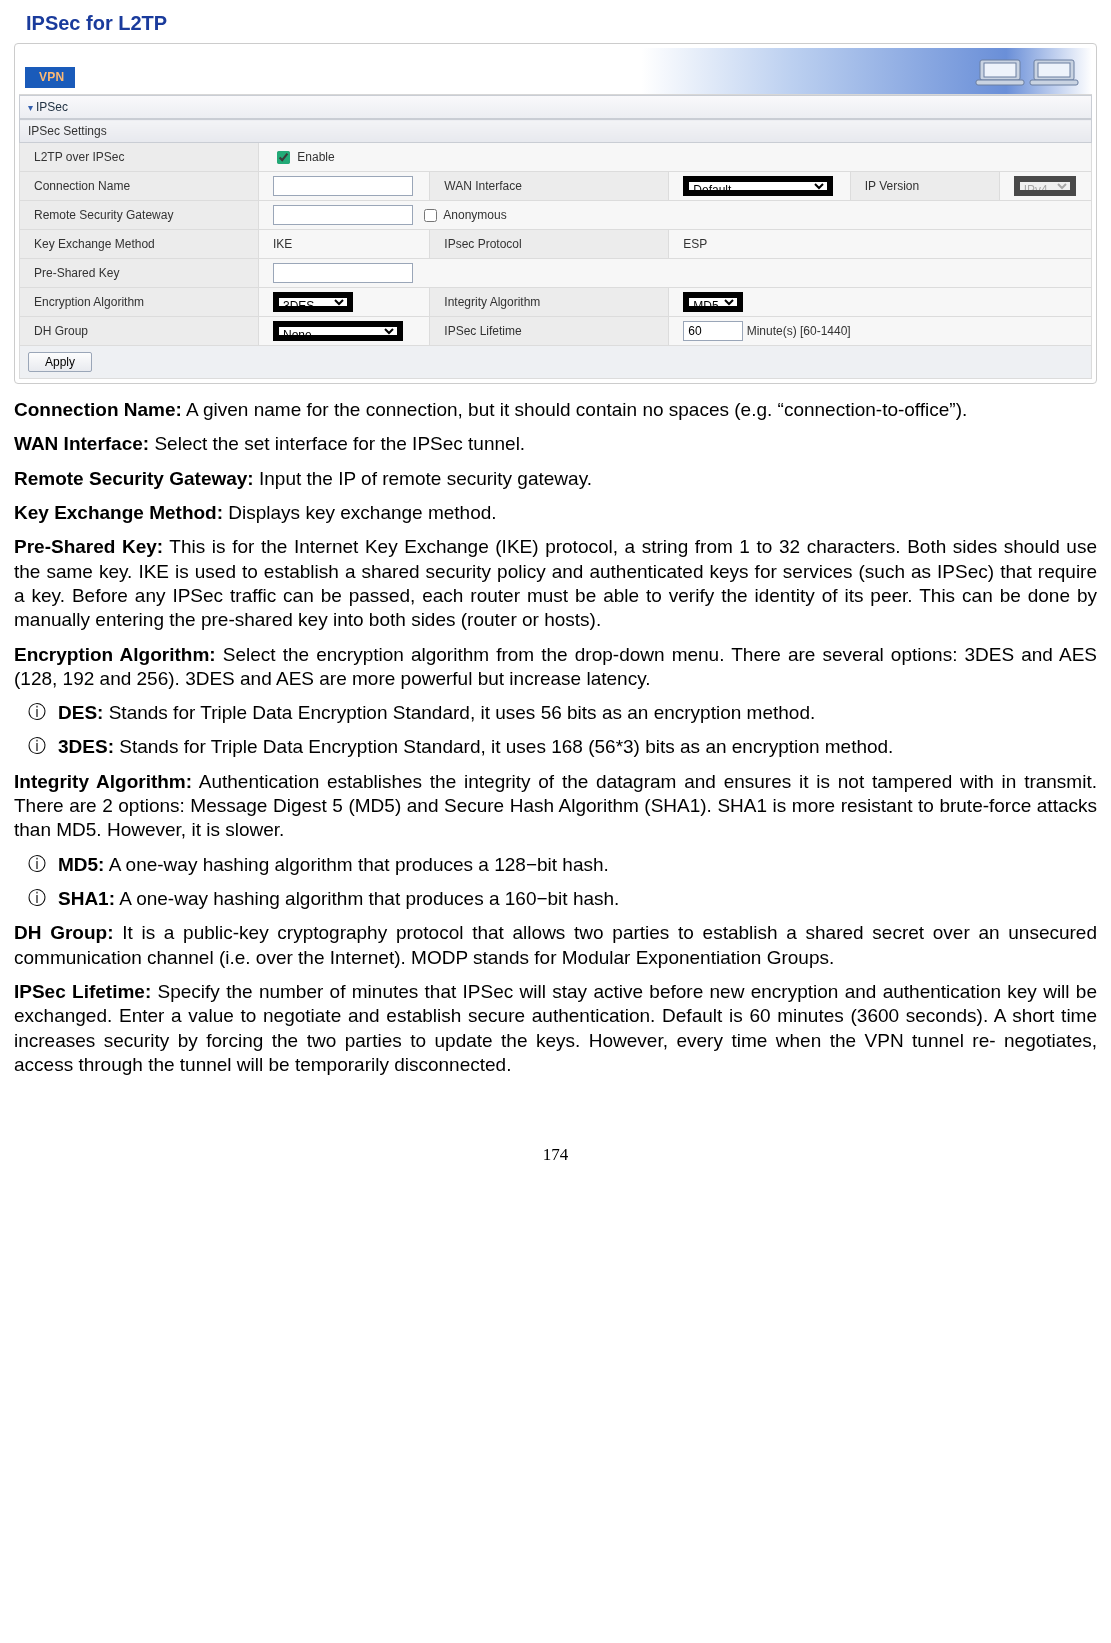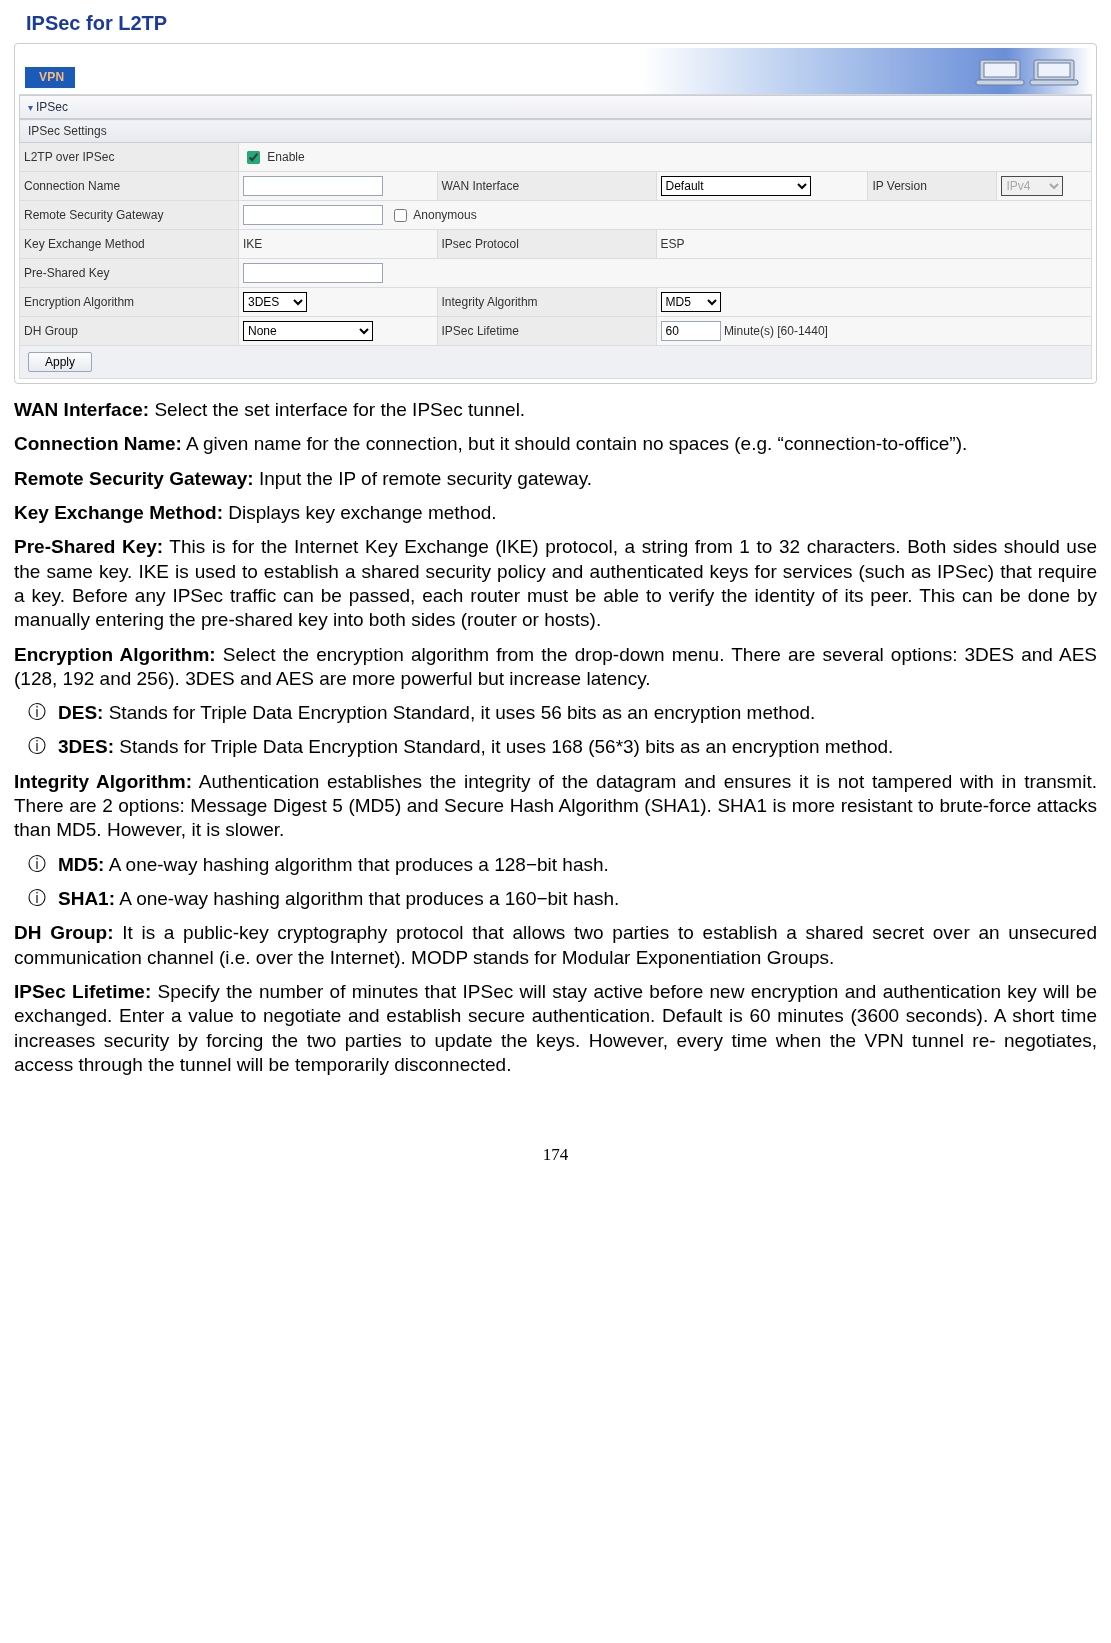--- a/index.html
+++ b/index.html
@@ -75,40 +75,40 @@
     text-align: left;
     font-weight: normal;
     background: linear-gradient(#f3f4f6,#e7e9ee);
     border: 1px solid #c9cdd4;
     padding: 4px 8px;
     color: #333;
   }
   .tbl td {
     border: 1px solid #dcdcdc;
     background: #f0f0f0;
-    padding: 3px 4px;
+    padding: 3px 14px;
     height: 22px;
   }
   .tbl td.lbl {
     background: #ececec;
     width: 210px;
     color: #333;
   }
   .tbl td.fld {
     background: #f7f7f7;
   }
   .txt {
     border: 1px solid #9aa6b8;
     height: 18px;
     font-size: 12px;
     padding: 0 4px;
     background: #fff;
   }
   .sel {
-    border: 1px solid #000000;
+    border: 6px solid #000000;
     height: 20px;
     font-size: 12px;
     background: #fff;
   }
   .chk { vertical-align: middle; margin-right:4px; accent-color:#2a7; }
   .foot-row td {
     background: #eef0f3;
     padding: 5px 8px;
   }
   .apply-btn {
@@ -211,21 +211,21 @@
     </tr>
 
     <tr>
       <td class="lbl">Pre-Shared Key</td>
       <td class="fld" colspan="6"><input type="text" class="txt" style="width: 130px;"></td>
     </tr>
 
     <tr>
       <td class="lbl">Encryption Algorithm</td>
       <td class="fld">
-        <select class="sel" style="width:64px">
+        <select class="sel" style="width:80px">
           <option>3DES</option>
         </select>
       </td>
       <td class="lbl">Integrity Algorithm</td>
       <td class="fld" colspan="4">
         <select class="sel" style="width:60px">
           <option>MD5</option>
         </select>
       </td>
     </tr>
@@ -248,23 +248,23 @@
       <td colspan="7">
         <button class="apply-btn">Apply</button>
       </td>
     </tr>
   </tbody>
     </table>
 </div>
 
 <div class="copy">
 
+  <p><span class="lead">Connection Name:</span><span> A given name for the connection, but it should contain no spaces (e.g. “connection-to-office”).</span></p>
+
   <p><span class="lead">WAN Interface:</span><span> Select the set interface for the IPSec tunnel.</span></p>
-
-  <p><span class="lead">Connection Name:</span><span> A given name for the connection, but it should contain no spaces (e.g. “connection-to-office”).</span></p>
 
   <p><span class="lead">Remote Security Gateway:</span><span> Input the IP of remote security gateway.</span></p>
 
   <p><span class="lead">Key Exchange Method:</span><span> Displays key exchange method.</span></p>
 
   <p><span class="lead">Pre-Shared Key:</span><span> This is for the Internet Key Exchange (IKE) protocol, a string from 1 to 32 characters. Both sides should use the same key. IKE is used to establish a shared security policy and authenticated keys for services (such as IPSec) that require a key. Before any IPSec traffic can be passed, each router must be able to verify the identity of its peer. This can be done by manually entering the pre-shared key into both sides (router or hosts).</span></p>
 
   <p><span class="lead">Encryption Algorithm:</span><span> Select the encryption algorithm from the drop-down menu. There are several options: 3DES and AES (128, 192 and 256). 3DES and AES are more powerful but increase latency.</span></p>
 
   <ul class="bullet-list">

